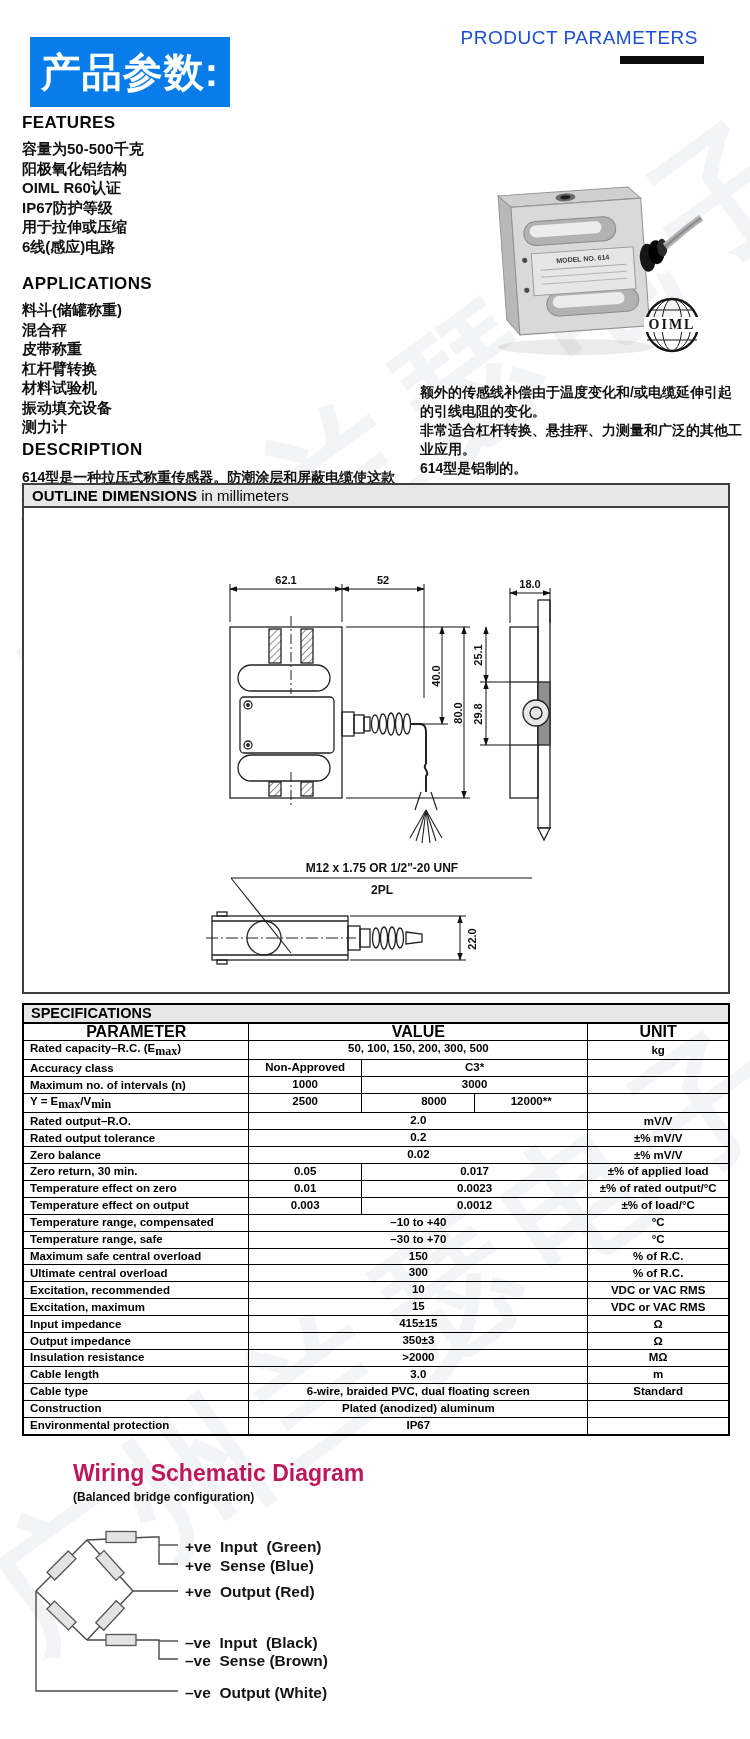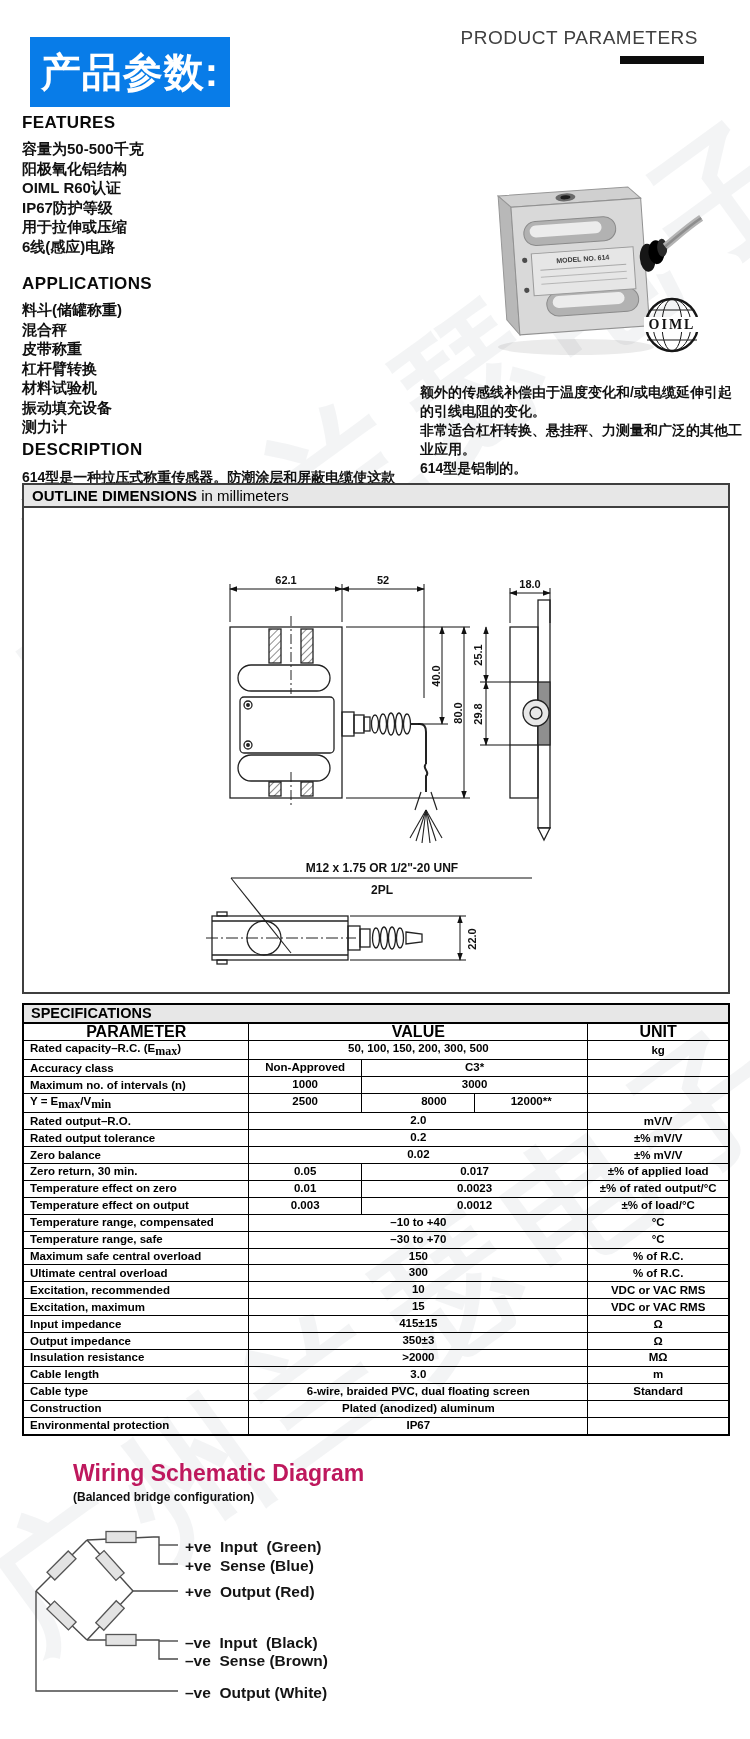--- a/index.html
+++ b/index.html
@@ -1,21 +1,21 @@
 <!DOCTYPE html>
 <html><head>
 <meta charset="utf-8">
 <style>
   html,body{margin:0;padding:0;background:#f2f2f2;}
   #page{position:relative;width:750px;height:1739px;background:#fff;margin:0 auto;overflow:hidden;
         font-family:"Liberation Sans","DejaVu Sans",sans-serif;color:#000;}
   .abs{position:absolute;}
 
   
-  .eyebrow{top:27px;right:52px;font-size:19px;letter-spacing:.5px;color:#404040;font-weight:400;}
+  .eyebrow{top:27px;right:52px;font-size:19px;letter-spacing:.5px;color:#1d4ed8;font-weight:400;}
   .eyebrow-bar{top:56px;left:620px;width:84px;height:8px;background:#0d0d0d;}
   .banner{top:37px;left:30px;width:200px;height:70px;background:#087ce8;display:flex;align-items:center;justify-content:center;}
   .banner span{color:#fff;font-size:40px;font-weight:bold;letter-spacing:1px;}
 
   
   .sec-h{font-size:17px;font-weight:bold;letter-spacing:.4px;margin:0 0 6px 0;color:#0a0a0a;}
   .cn-list{list-style:none;margin:0;padding:0;font-size:15px;font-weight:bold;line-height:19.5px;color:#111;}
   .features{top:113px;left:22px;}
   .applications{top:274px;left:22px;}
 

